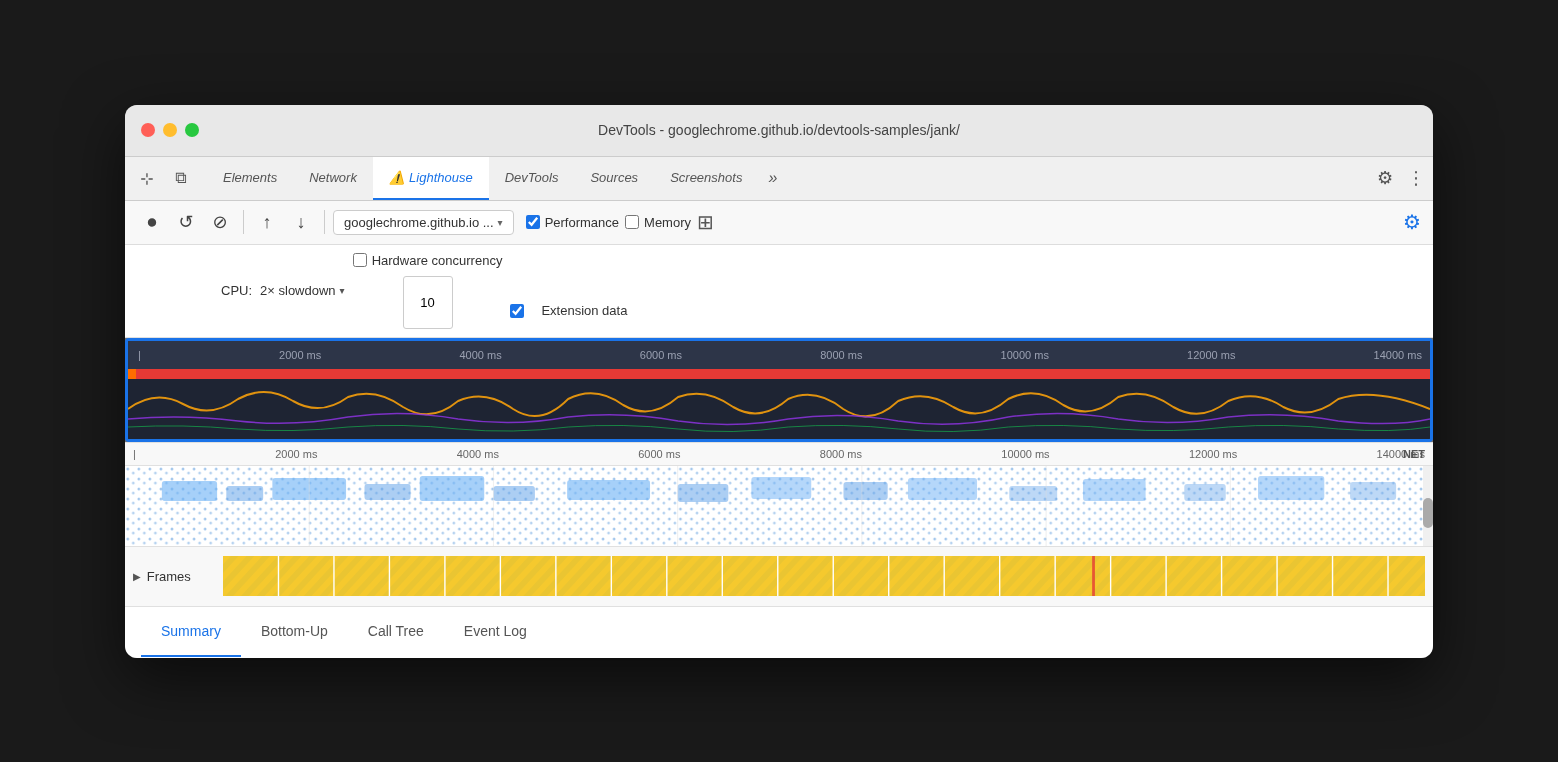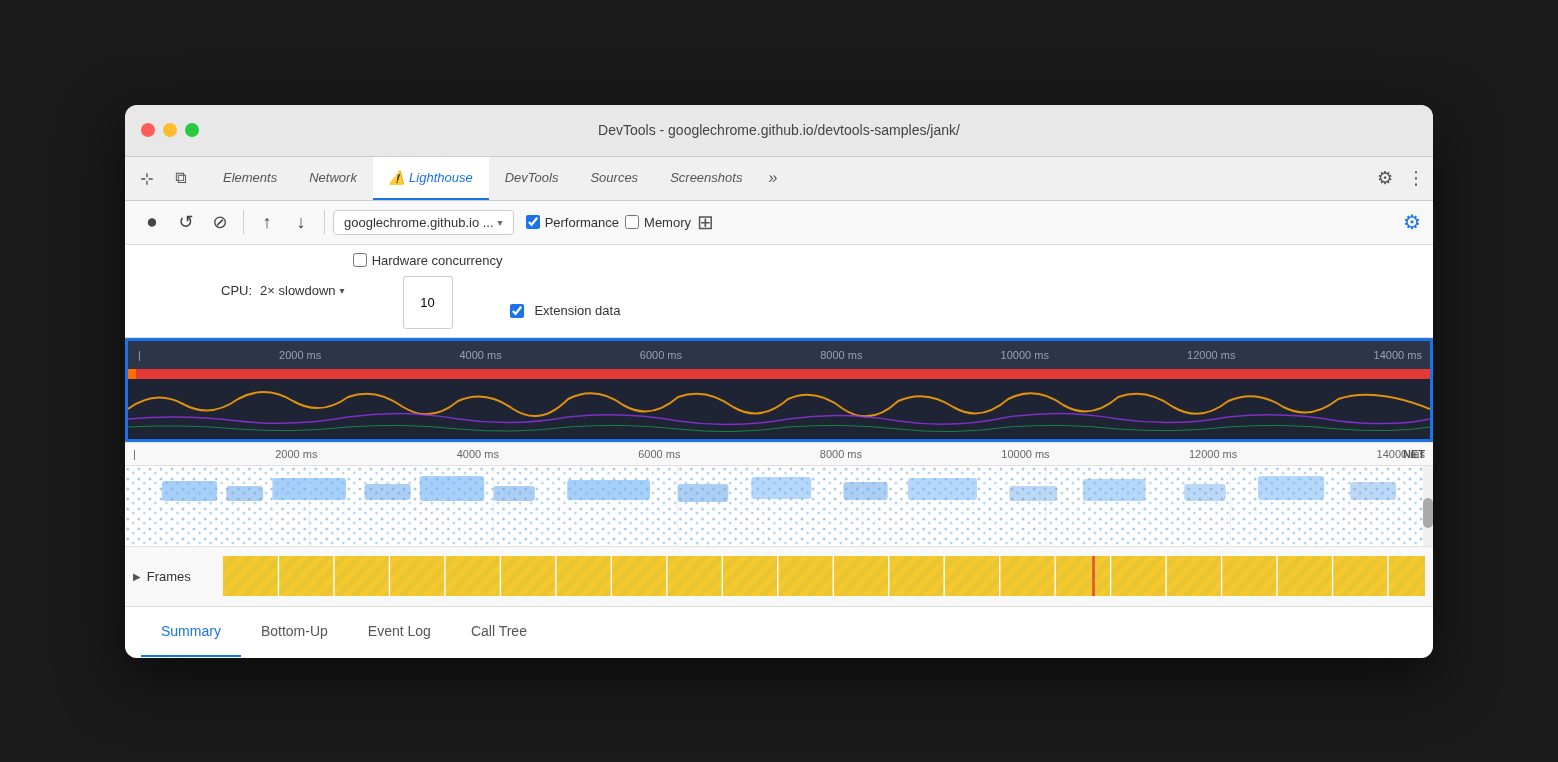--- a/index.html
+++ b/index.html
@@ -244,21 +244,21 @@
       border: 1px solid #ccc;
       border-radius: 3px;
       padding: 18px 8px;
       font-size: 13px;
       width: 50px;
       text-align: center;
     }
     .ext-data {
       display: flex;
       align-items: center;
-      gap: 10px;
+      gap: 17px;
       font-size: 13px;
       color: #333;
       margin-top: 40px;
     }
     .checkbox-blue input[type=checkbox] { accent-color: #1a73e8; }
     
     .timeline-overview {
       background: #1e2433;
       position: relative;
       border: 3px solid #1a73e8;
@@ -625,19 +625,19 @@
   </div>
 
   <div class="bottom-tabs">
     <div class="bottom-tab active">
       <span>Summary</span>
     </div>
     <div class="bottom-tab">
       <span>Bottom-Up</span>
     </div>
     <div class="bottom-tab">
+      <span>Call Tree</span>
+    </div>
+    <div class="bottom-tab">
       <span>Event Log</span>
-    </div>
-    <div class="bottom-tab">
-      <span>Call Tree</span>
     </div>
   </div>
 </div>
 
 </body></html>

